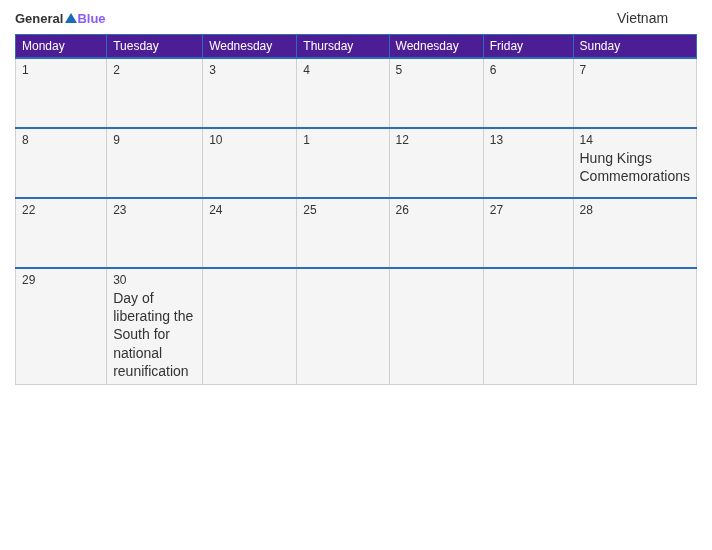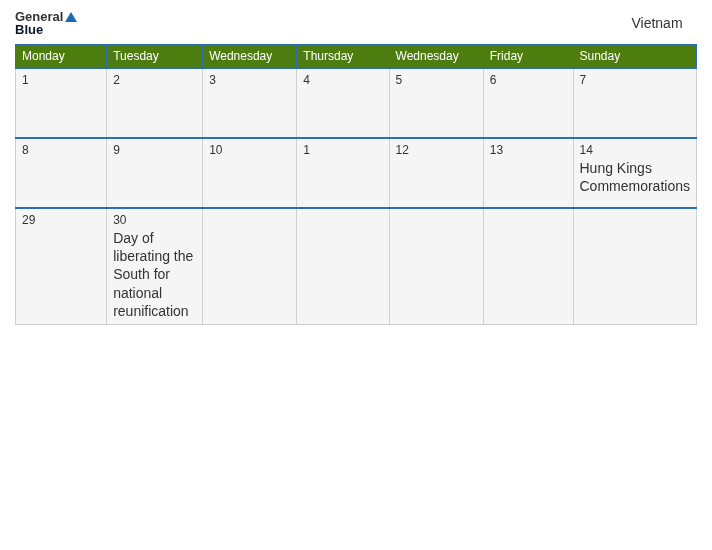--- a/index.html
+++ b/index.html
@@ -17,33 +17,33 @@
       padding: 10px 15px 10px 15px;
     }
     .header {
       display: flex;
       align-items: center;
       justify-content: space-between;
       margin-bottom: 8px;
     }
     .logo {
       display: flex;
-      flex-direction: column;
+      flex-direction: row;
       align-items: flex-start;
       line-height: 1;
     }
     .logo-general {
       font-size: 13px;
       font-weight: bold;
       color: #333;
     }
     .logo-blue {
       font-size: 13px;
       font-weight: bold;
-      color: #0f172a;
+      color: #8b5cf6;
     }
     .logo-icon {
       display: inline-block;
       width: 0;
       height: 0;
       border-left: 6px solid transparent;
       border-right: 6px solid transparent;
       border-bottom: 10px solid #1a6bb5;
       margin-left: 2px;
       vertical-align: middle;
@@ -56,28 +56,28 @@
       font-size: 28px;
       font-weight: normal;
       color: #222;
       text-align: center;
       flex: 1;
     }
     .country {
       font-size: 14px;
       color: #333;
       min-width: 80px;
-      text-align: center;
+      text-align: left;
     }
     .calendar {
       width: 100%;
       border-collapse: collapse;
     }
     .calendar th {
-      background: #4d7c0f;
+      background: #4c1d95;
       color: #fff;
       font-size: 12px;
       font-weight: normal;
       padding: 4px 6px;
       text-align: left;
       border: 1px solid #2d6db5;
     }
     .calendar td {
       width: calc(100% / 7);
       vertical-align: top;
@@ -172,20 +172,43 @@
           <td>
             <span class="day-number">12</span>
           </td>
           <td>
             <span class="day-number">13</span>
           </td>
           <td><span class="day-number">14</span><span class="event-text">Hung Kings Commemorations</span></td>
         </tr>
         <tr class="week-row">
           <td>
+            <span class="day-number">22</span>
+          </td>
+          <td>
+            <span class="day-number">23</span>
+          </td>
+          <td>
+            <span class="day-number">24</span>
+          </td>
+          <td>
+            <span class="day-number">25</span>
+          </td>
+          <td>
+            <span class="day-number">26</span>
+          </td>
+          <td>
+            <span class="day-number">27</span>
+          </td>
+          <td>
+            <span class="day-number">28</span>
+          </td>
+        </tr>
+        <tr class="week-row">
+          <td>
             <span class="day-number">29</span>
           </td>
           <td><span class="day-number">30</span><span class="event-text">Day of liberating the South for national reunification</span></td>
           <td class="empty"></td>
           <td class="empty"></td>
           <td class="empty"></td>
           <td class="empty"></td>
           <td class="empty"></td>
         </tr>
       </tbody>

